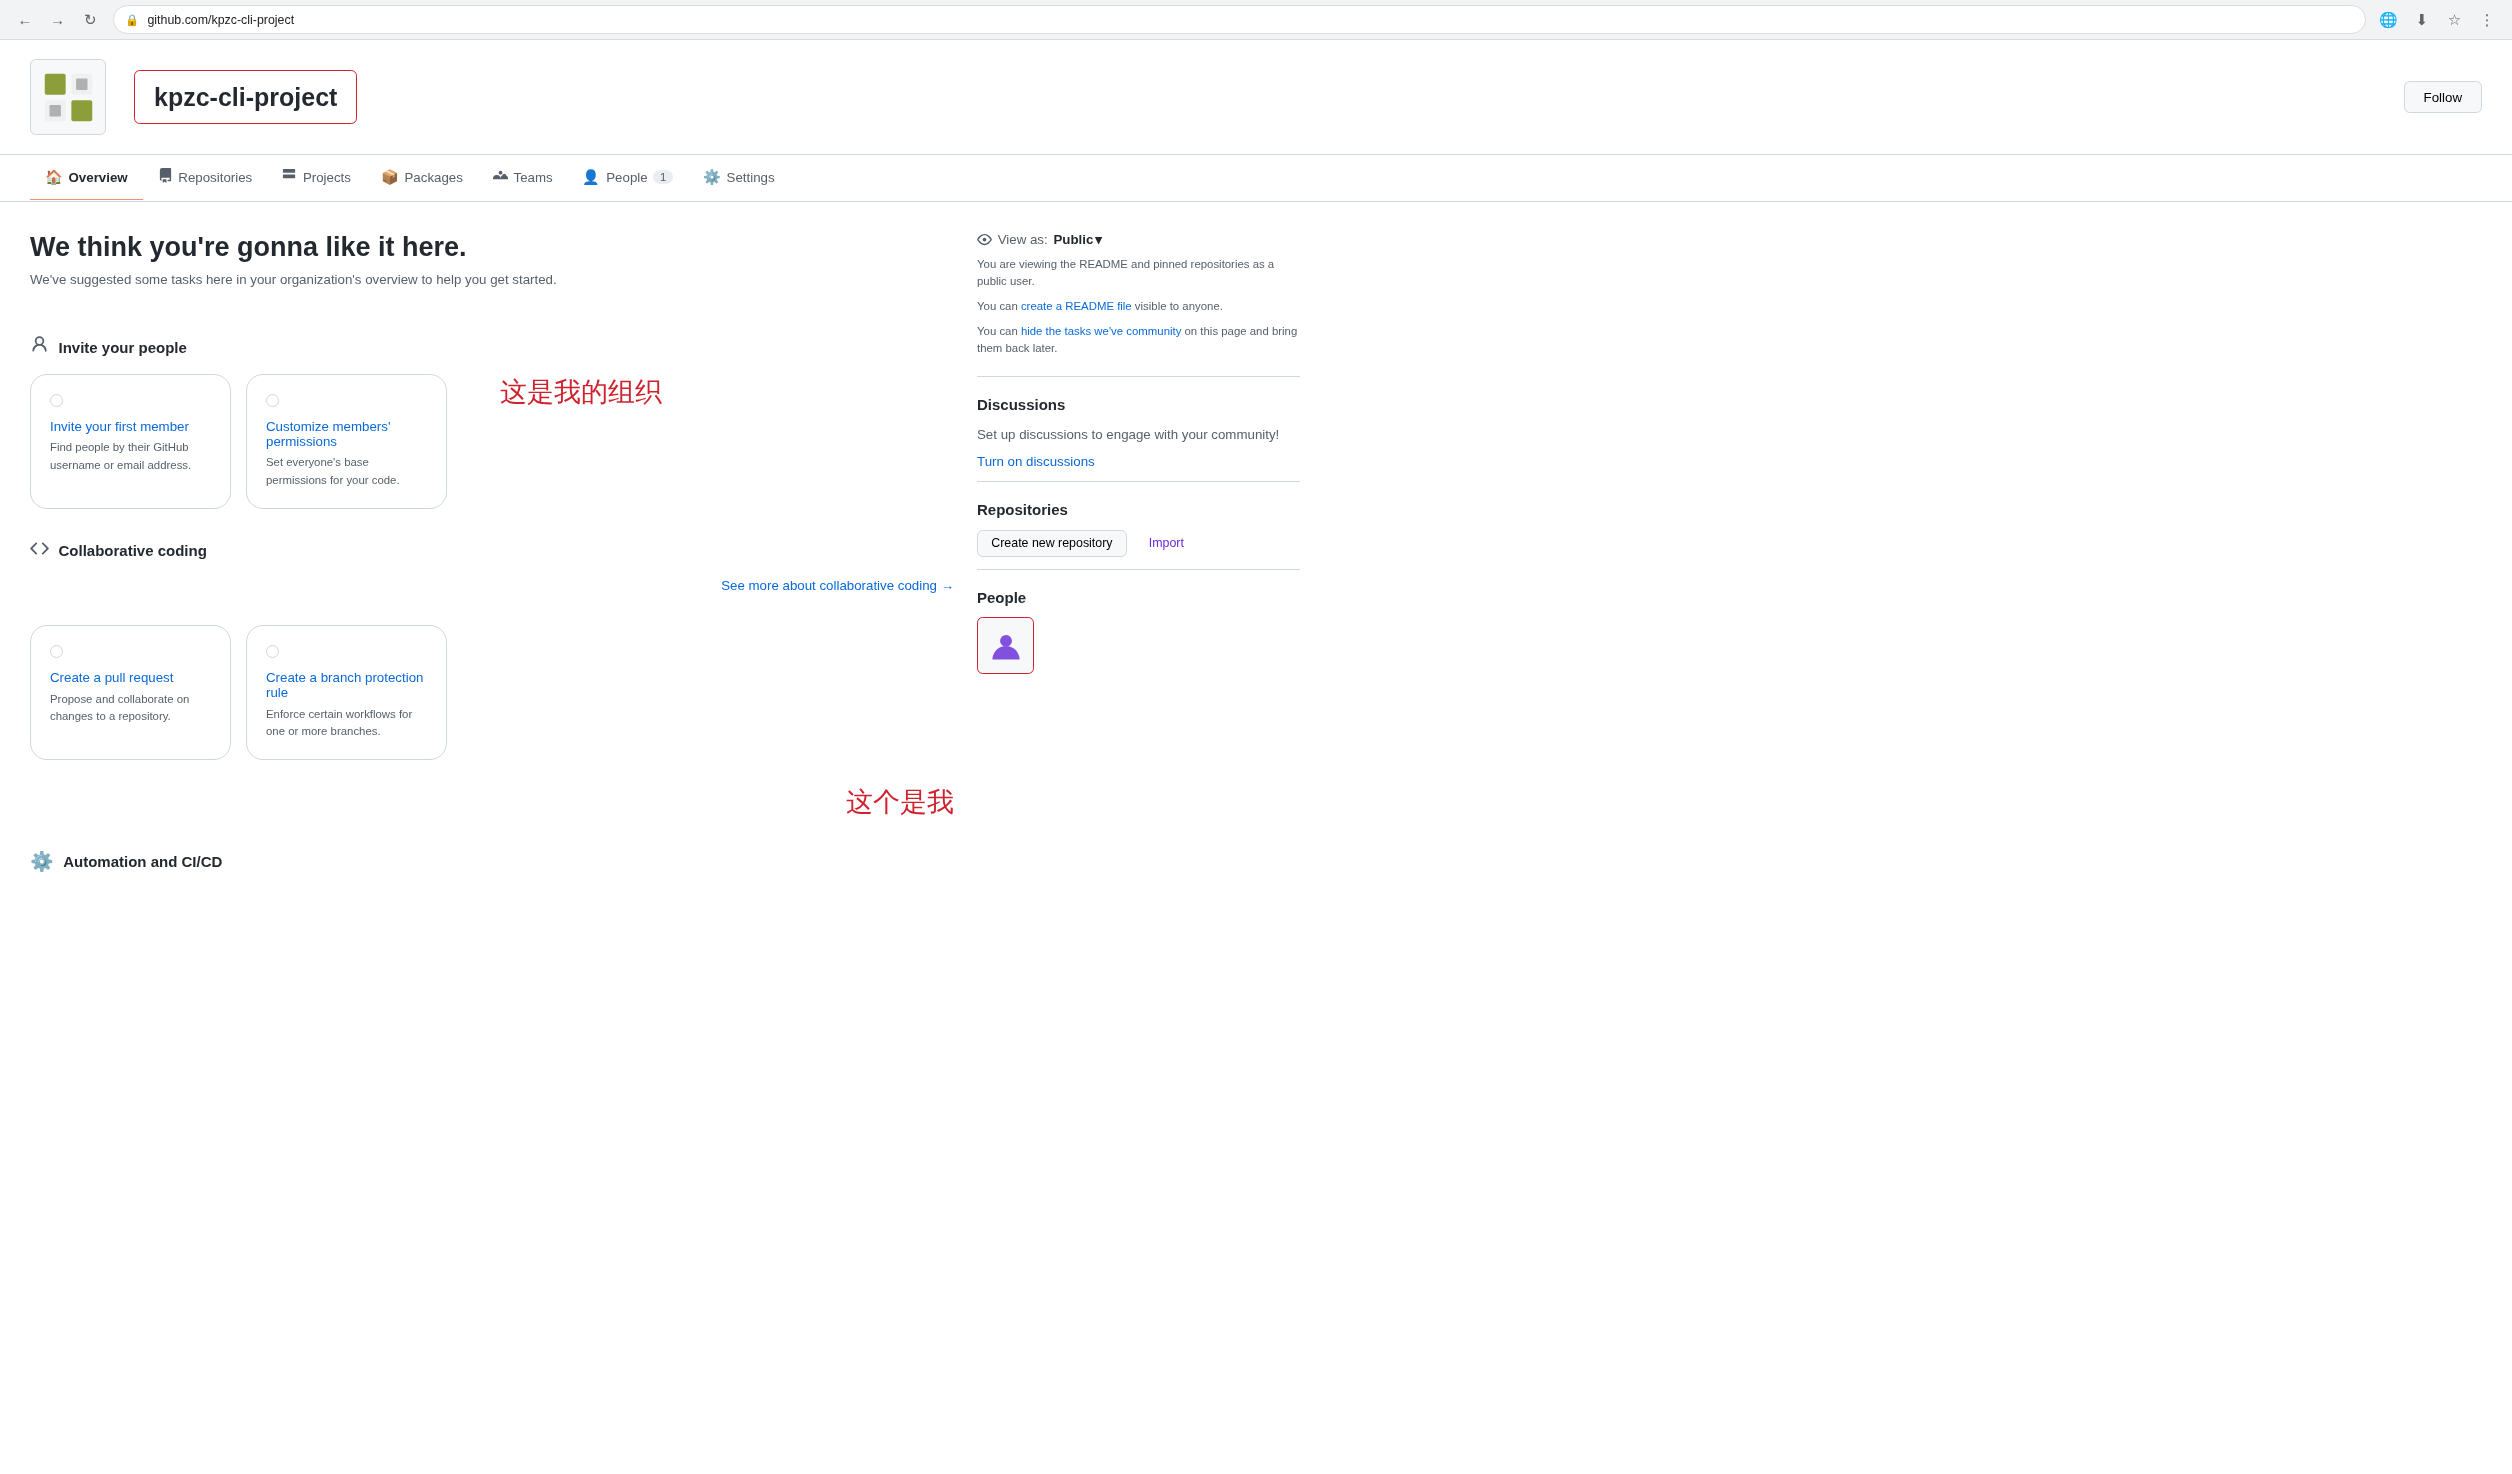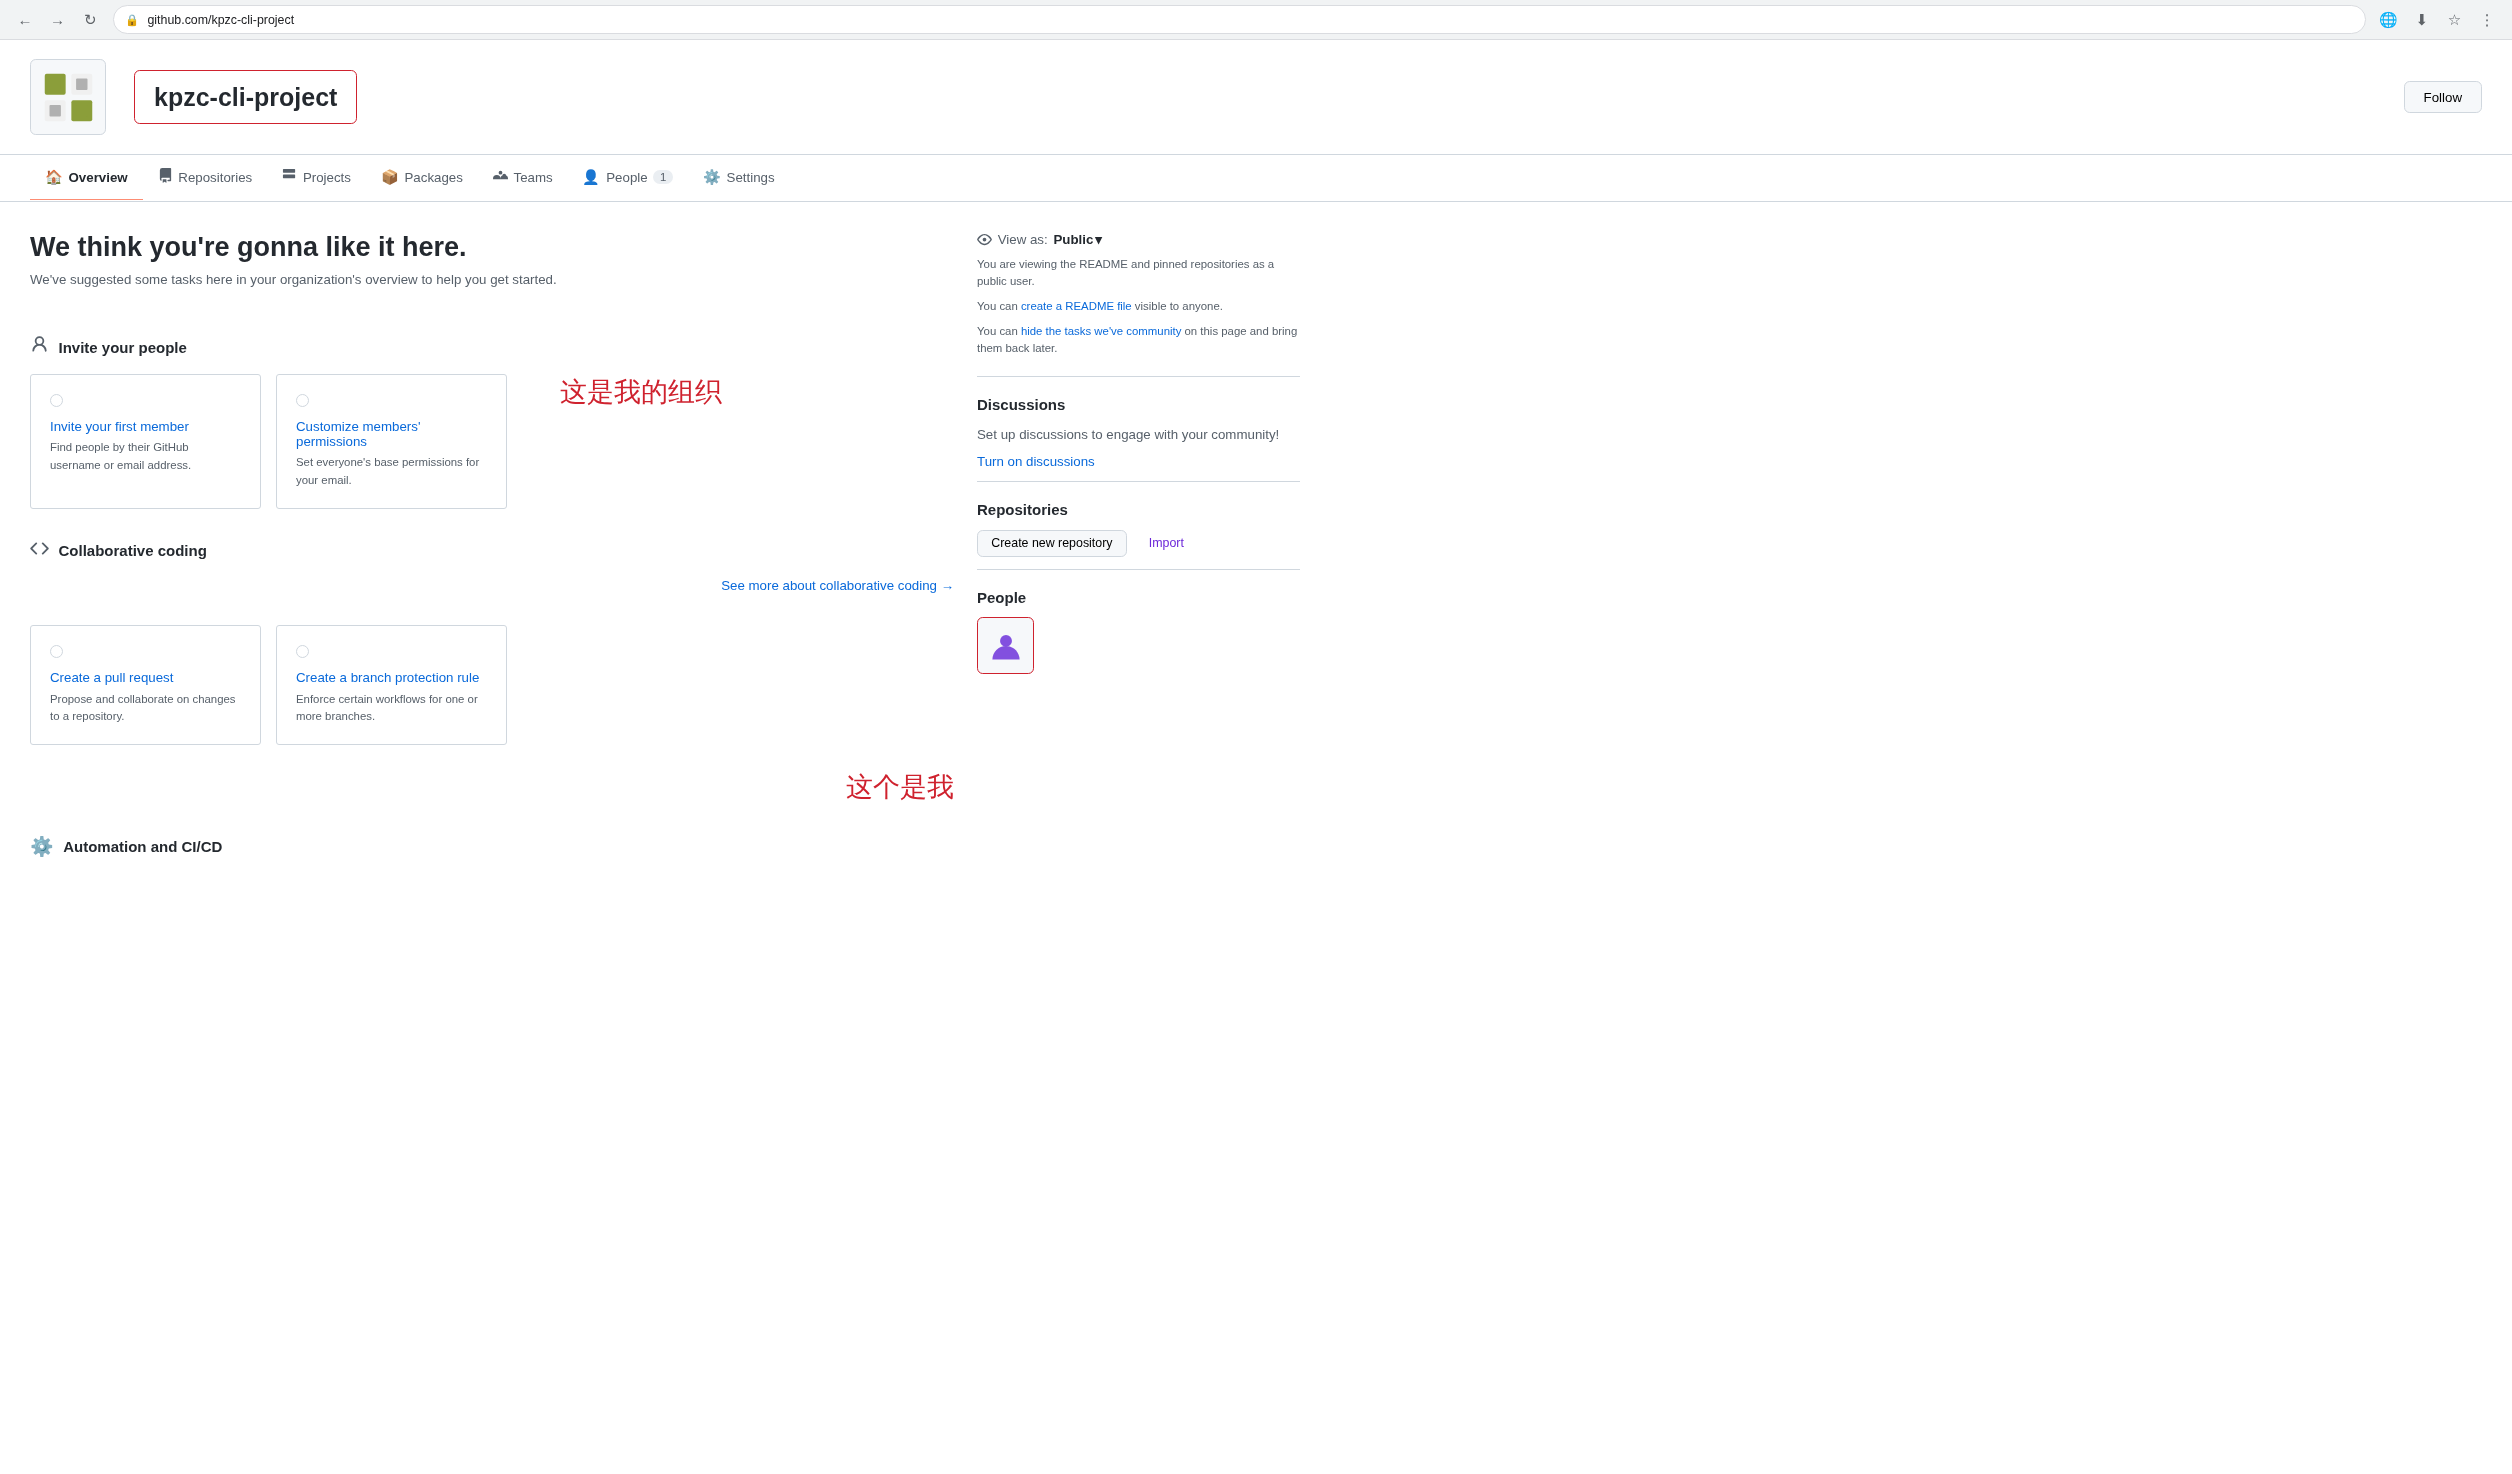--- a/index.html
+++ b/index.html
@@ -96,22 +96,22 @@
     
     .task-section { margin-bottom: 30px; }
     .task-section-header {
       display: flex; align-items: center; gap: 9.5px;
       font-size: 15px; font-weight: 600; margin-bottom: 15px;
       color: #24292f;
     }
     .task-icon { font-size: 19px; color: #57606a; }
     .task-cards { display: flex; gap: 15px; flex-wrap: wrap; }
     .task-card {
-      border: 1px solid #d0d7de; border-radius: 3px;
-      padding: 19px; width: 231px; cursor: pointer;
+      border: 1px solid #d0d7de; border-radius: 17px;
+      padding: 19px; width: 201px; cursor: pointer;
       background: #fff;
     }
     .task-card-radio {
       width: 13.3px; height: 13.3px; border: 1px solid #d0d7de;
       border-radius: 50%; margin-bottom: 11.4px; background: #fff;
     }
     .task-card-link {
       color: #0969da; font-size: 13.3px; font-weight: 500;
       display: block; margin-bottom: 5.7px; text-decoration: none;
     }
@@ -276,21 +276,21 @@
         </div>
         <div class="task-cards">
           <div class="task-card">
             <div class="task-card-radio"></div>
             <a class="task-card-link" href="#">Invite your first member</a>
             <p class="task-card-desc">Find people by their GitHub username or email address.</p>
           </div>
           <div class="task-card">
             <div class="task-card-radio"></div>
             <a class="task-card-link" href="#">Customize members' permissions</a>
-            <p class="task-card-desc">Set everyone's base permissions for your email.</p>
+            <p class="task-card-desc">Set everyone's base permissions for your code.</p>
           </div>
 
           <div style="position:relative; display:inline-block;">
             <p class="chinese-text-1" style="margin: 0; padding-left: 38px;">这是我的组织</p>
           </div>
         </div>
       </div>
 
       <div class="task-section">
         <div class="task-section-header">

